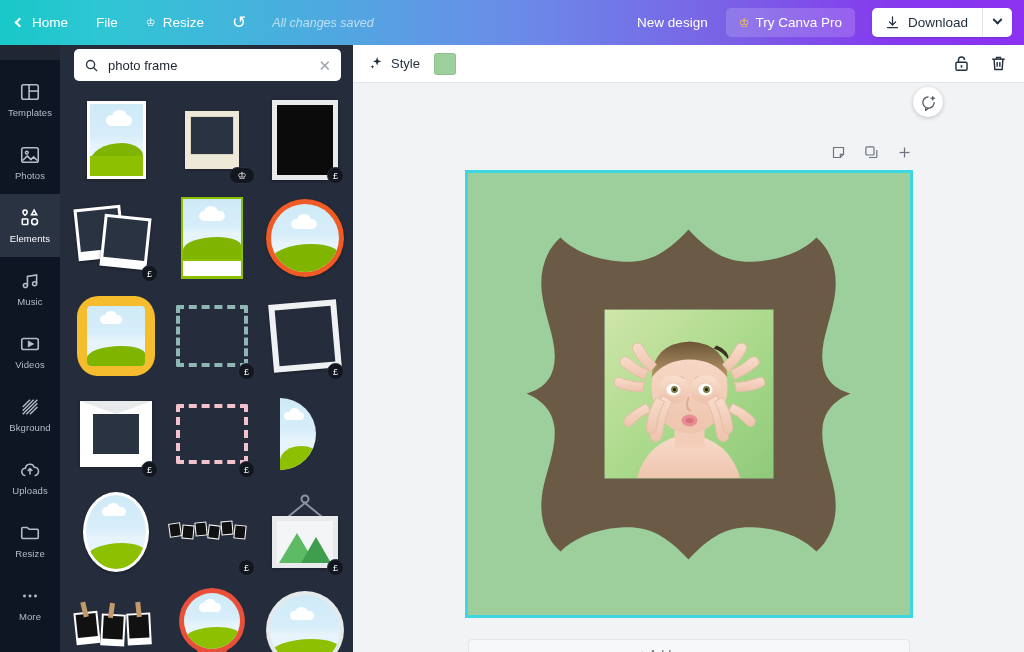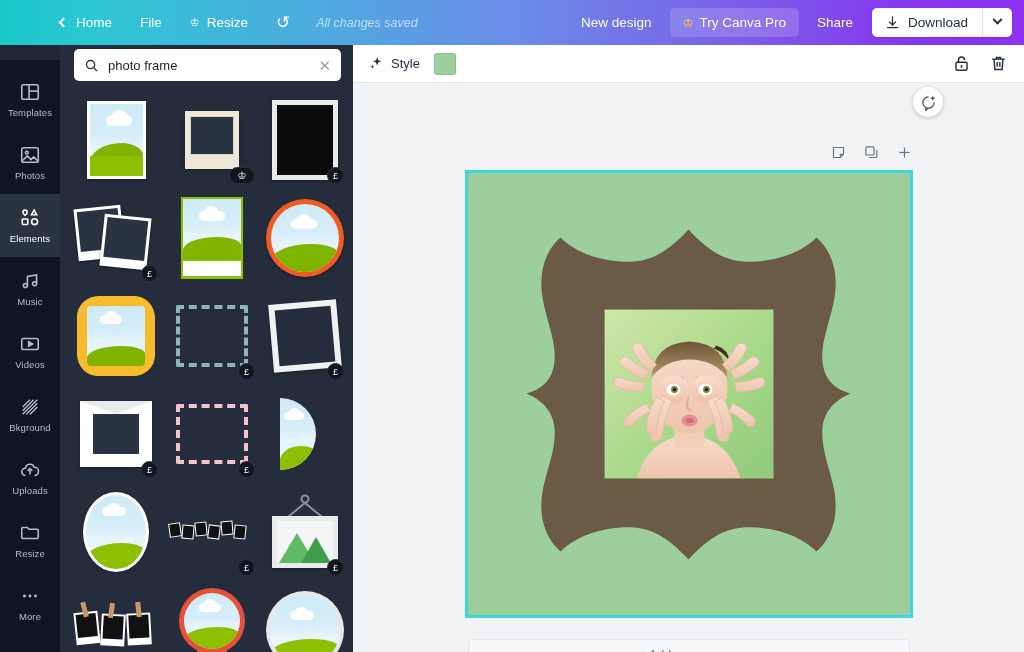--- a/index.html
+++ b/index.html
@@ -11,21 +11,20 @@
   }
   .app { position: relative; width: 1024px; height: 652px; }
 
   
   .topbar {
     position: absolute; top: 0; left: 0; width: 1024px; height: 45px;
     background: linear-gradient(90deg, #18c8c8 0%, #2fc6d4 10%, #4fa9e0 32%,
                 #6a8ce8 50%, #7b5fe6 72%, #8638ee 88%, #8b32f0 100%);
     display: flex; align-items: center;
     color: #ffffff;
-    padding-left: 44px;
   }
   .tb-left { display: flex; align-items: center; height: 100%; }
   .tb-item {
     display: flex; align-items: center; gap: 7px;
     font-size: 13.5px; color: #ffffff; height: 100%;
     padding: 0 14px; cursor: pointer; white-space: nowrap;
   }
   .tb-item.home { padding-left: 16px; }
   .chev-left {
     display: inline-block; width: 7px; height: 7px;
@@ -45,21 +44,21 @@
   .tb-right .tb-item { padding: 0 13px; }
   .btn-pro {
     display: flex; align-items: center; gap: 6px;
     background: rgba(255,255,255,.16);
     border-radius: 5px; padding: 7px 13px; font-size: 13.5px;
     color: #fff; cursor: pointer; margin: 0 5px;
   }
   .btn-pro .crown { color: #ffc93c; font-size: 12px; }
   .dl-group {
     display: flex; align-items: stretch; background: #ffffff;
-    border-radius: 5px; overflow: hidden; margin-left: 6px;
+    border-radius: 5px; overflow: hidden; margin-left: 12px;
     box-shadow: 0 1px 2px rgba(0,0,0,.12);
   }
   .dl-main {
     display: flex; align-items: center; gap: 8px;
     padding: 7px 14px 7px 13px; color: #22303f; font-size: 13.5px; cursor: pointer;
   }
   .dl-caret {
     display: flex; align-items: center; justify-content: center;
     width: 30px; border-left: 1px solid #e2e5ea; cursor: pointer; color: #22303f;
   }
@@ -199,23 +198,20 @@
       <span class="saved-text">All changes saved</span>
     </div>
 
     <div class="tb-right">
       <div class="tb-item">
         <span>New design</span>
       </div>
       <div class="btn-pro">
         <span class="crown">♔</span>
         <span>Try Canva Pro</span>
-      </div>
-      <div class="tb-item">
-        <span>Share</span>
       </div>
       <div class="dl-group">
         <div class="dl-main">
           <svg width="15" height="15" viewBox="0 0 24 24" fill="none" stroke="#22303f" stroke-width="2" stroke-linecap="round">
             <path d="M12 3v12"></path>
               <path d="M7 11l5 5 5-5"></path>
               <path d="M4 20h16"></path>
           </svg>
           <span>Download</span>
         </div>

